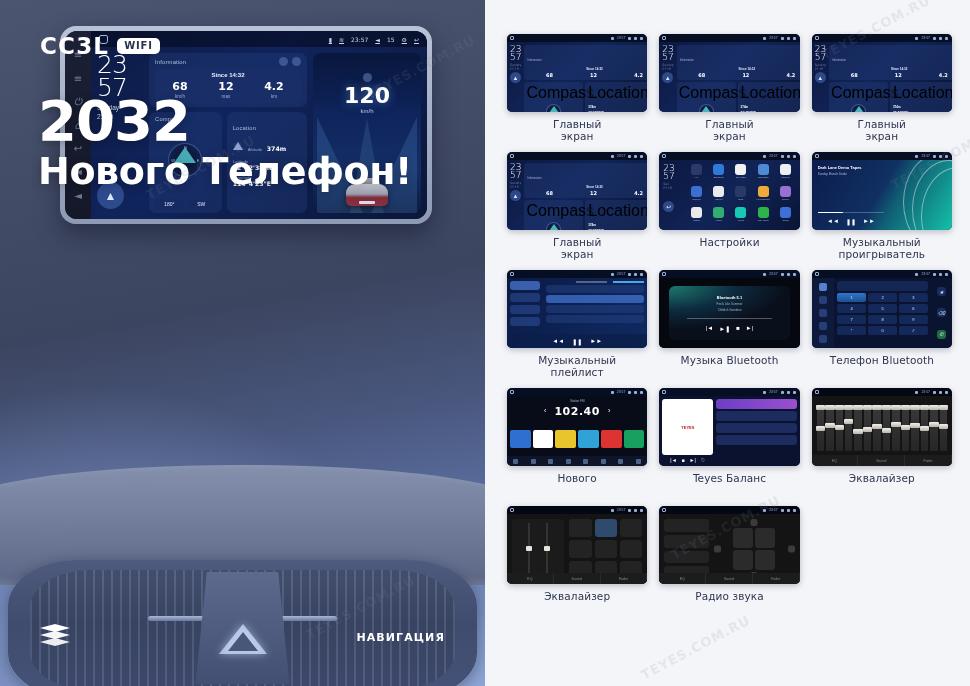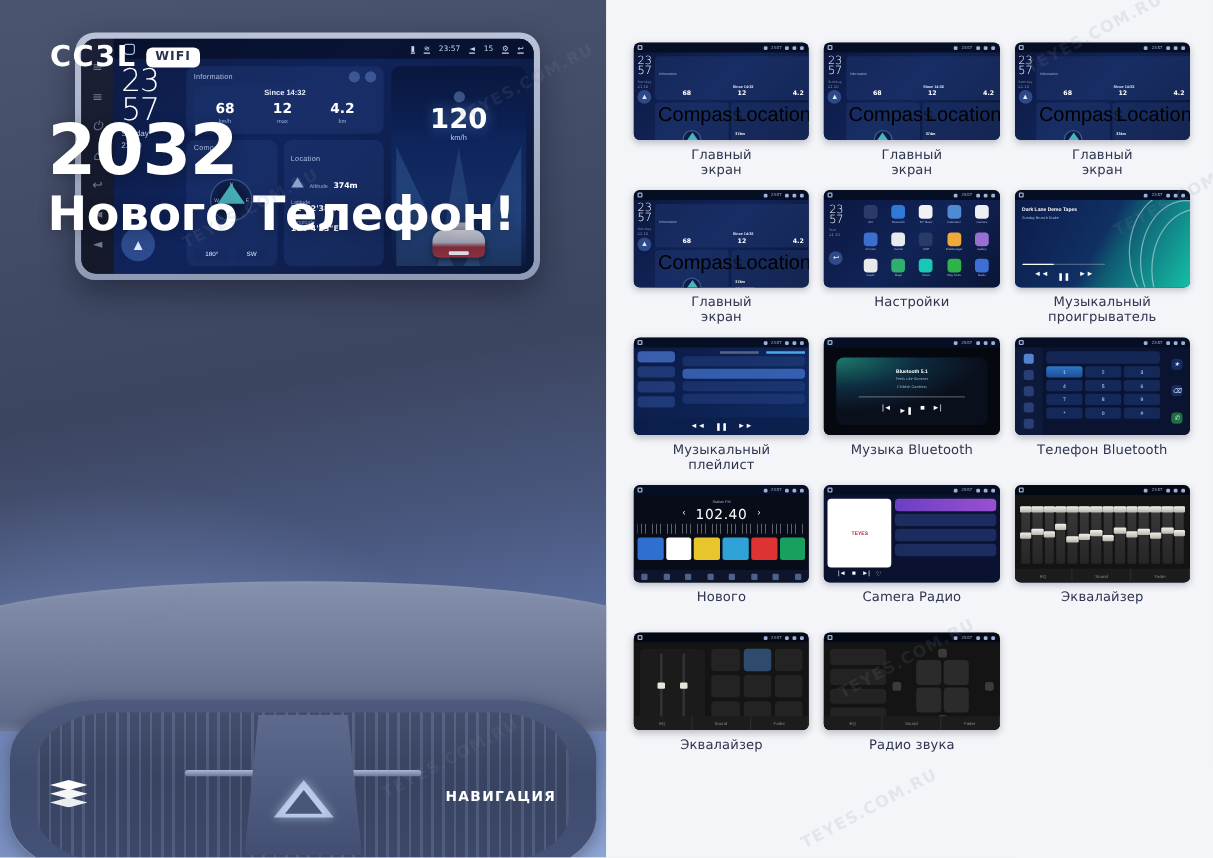--- a/index.html
+++ b/index.html
@@ -317,21 +317,21 @@
     display:block; text-decoration:none;}
   .set-tabs u.on{ border-color:#6fa8ff;}
   .set-cards{ display:flex; gap:4px; height:46px;}
   .set-cards i{ flex:1; border-radius:4px; display:block;}
   .set-cards i:nth-child(1){ background:linear-gradient(180deg,#0e5e6e,#13a08f);}
   .set-cards i:nth-child(2){ background:#141c33;}
   .set-cards i:nth-child(3){ background:#141c33;}
 
   
   .t-radio{ position:absolute; inset:8px 0 0; background:#080c18; padding:3px;}
-  .rad-freq{ color:#fff; text-align:center; font-size:11px; font-weight:400; letter-spacing:.5px;
+  .rad-freq{ color:#fff; text-align:center; font-size:11px; font-weight:700; letter-spacing:.5px;
     font-family:"DejaVu Sans",sans-serif; margin-top:2px;}
   .rad-scale{ height:8px; margin-top:1px;
     background:repeating-linear-gradient(90deg,rgba(255,255,255,.35) 0 .5px, transparent .5px 3px);}
   .rad-tiles{ display:flex; gap:2px; margin-top:3px;}
   .rad-tiles i{ flex:1; height:18px; border-radius:2px; display:block;}
   .rad-bottom{ position:absolute; left:0;right:0;bottom:0; height:10px; background:rgba(15,22,45,.9);
     display:flex; align-items:center; justify-content:space-around;}
   .rad-bottom u{ width:5px;height:5px;border-radius:1px;background:rgba(140,175,235,.5); display:block;}
 
   
@@ -989,21 +989,21 @@
               </div>
             </div>
             <div class="ty-right">
                 <i></i>
                 <i></i>
                 <i></i>
                 <i></i>
               </div>
           </div>
         </div>
-        <div class="cap">Camera Радио</div>
+        <div class="cap">Teyes Баланс</div>
       </div>
 
       <div class="cell">
         <div class="thumb">
           <div class="tbar" style="background:rgba(0,0,0,.6)">
               <u></u>
               <span class="tt">23:57</span>
               <u></u>
               <u></u>
               <u></u>

